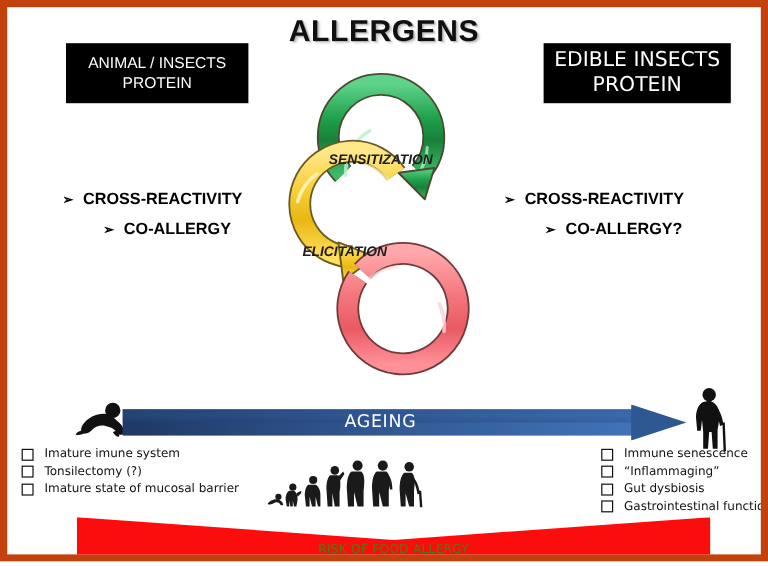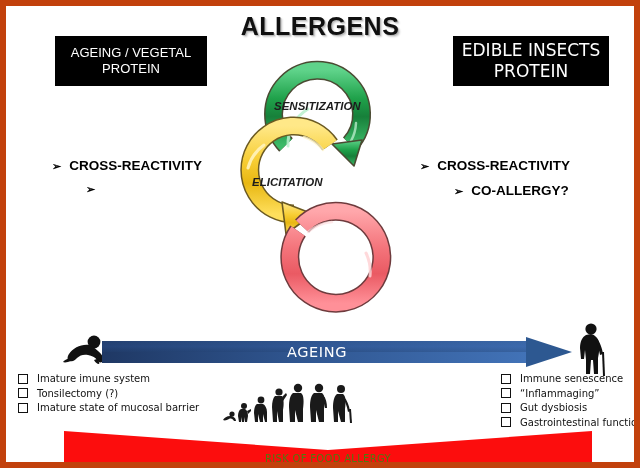--- a/index.html
+++ b/index.html
@@ -85,20 +85,21 @@
     left: 232px; top: 42px;
     width: 180px; height: 278px;
   }
   #cycle svg { display: block; }
   .cyc-label {
     position: absolute;
     font-family: "Liberation Sans", sans-serif;
     font-style: italic;
     font-weight: bold;
     white-space: nowrap;
+    margin-top: 28px;
   }
   #lbl-sens {
     left: 36px; top: 52px;
     font-size: 11.5px;
     color: #1d1d1d;
   }
   #lbl-elic {
     left: 14px; top: 128px;
     font-size: 11.5px;
     color: #1d1d1d;
@@ -162,39 +163,40 @@
 </style>
 </head>
 <body>
 
 <div id="slide">
 
   <div id="title">ALLERGENS</div>
 
   <div id="box-left" class="protein-box">
     <div>
-      <span>AGEING / VEGETAL</span>
+      <span>ANIMAL / INSECTS</span>
       <span>PROTEIN</span>
     </div>
   </div>
 
   <div id="box-right" class="protein-box">
     <div>
       <span>EDIBLE INSECTS</span>
       <span>PROTEIN</span>
     </div>
   </div>
 
   <div id="bullets-left" class="bullets">
     <div class="bullet-row indent-1">
       <span class="marker">➢</span>
       <span>CROSS-REACTIVITY</span>
     </div>
     <div class="bullet-row indent-2">
       <span class="marker">➢</span>
+      <span>CO-ALLERGY</span>
     </div>
   </div>
 
   <div id="bullets-right" class="bullets">
     <div class="bullet-row indent-1">
       <span class="marker">➢</span>
       <span>CROSS-REACTIVITY</span>
     </div>
     <div class="bullet-row indent-2">
       <span class="marker">➢</span>

